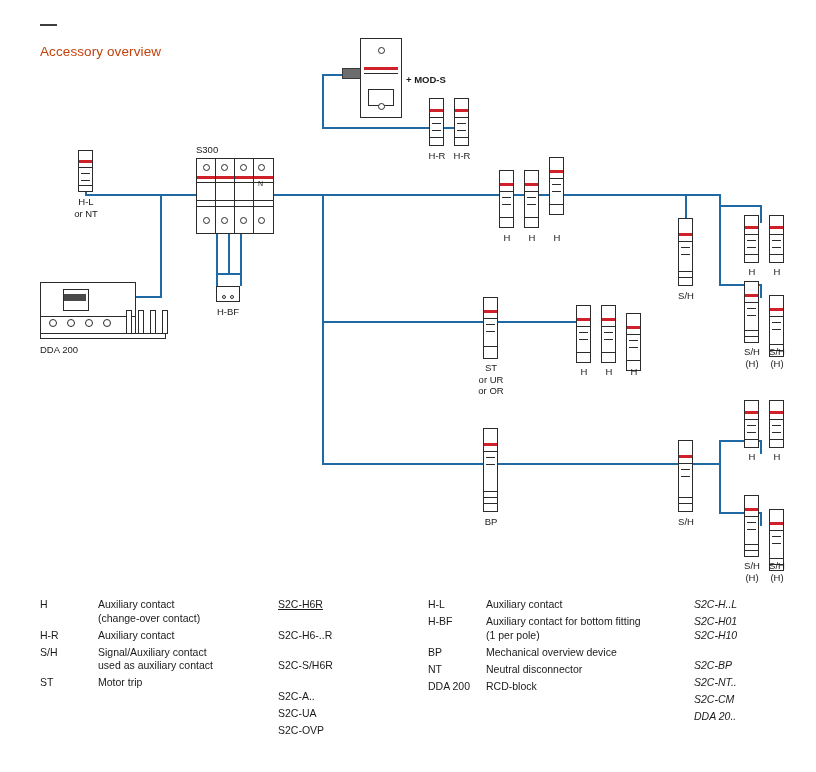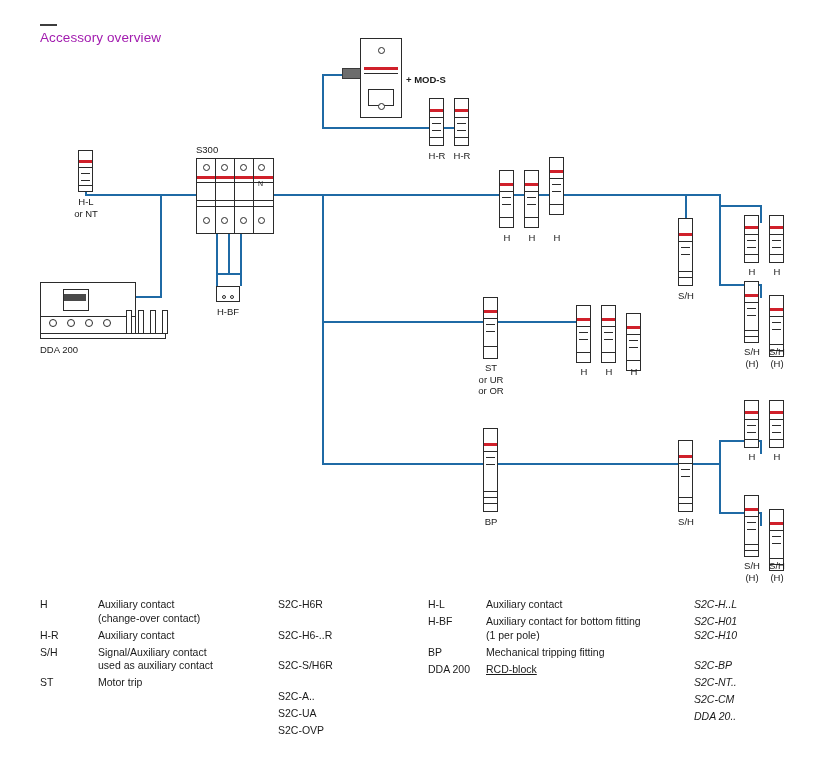--- a/index.html
+++ b/index.html
@@ -27,23 +27,23 @@
     position: absolute;
     left: 40px;
     top: 24px;
     width: 17px;
     height: 2px;
     background: #3d3d3d;
   }
   .header-title {
     position: absolute;
     left: 40px;
-    top: 30px;
+    top: 44px;
     font-size: 13.5px;
-    color: #a21caf;
+    color: #c2410c;
     letter-spacing: 0.1px;
   }
 
   
   .wire {
     position: absolute;
     background: #1f6aa5;
   }
   .wire.h { height: 1.6px; }
   .wire.v { width: 1.6px; }
@@ -614,45 +614,49 @@
         <div class="ldesc" style="white-space:pre-line;">Signal/Auxiliary contact
 used as auxiliary contact</div>
       </div>
       <div class="lrow">
         <div class="lkey">ST</div>
         <div class="ldesc" style="white-space:pre-line;">Motor trip</div>
       </div>
     </div>
 
     <div class="legend-col codes" style="left:238px; width:140px;">
-      <div class="lcode" style="margin-bottom:17px;">S2C-H6R</div>
+      <div class="lcode" style="margin-bottom:17px;text-decoration:underline;">S2C-H6R</div>
       <div class="lcode" style="margin-bottom:17px;">S2C-H6-..R</div>
       <div class="lcode" style="margin-bottom:17px;">S2C-S/H6R</div>
       <div class="lcode">S2C-A..</div>
       <div class="lcode">S2C-UA</div>
       <div class="lcode">S2C-OVP</div>
     </div>
 
     <div class="legend-col" style="left:388px; width:270px;">
       <div class="lrow">
         <div class="lkey">H-L</div>
         <div class="ldesc" style="white-space:pre-line;">Auxiliary contact</div>
       </div>
       <div class="lrow">
         <div class="lkey">H-BF</div>
         <div class="ldesc" style="white-space:pre-line;">Auxiliary contact for bottom fitting
 (1 per pole)</div>
       </div>
       <div class="lrow">
         <div class="lkey">BP</div>
-        <div class="ldesc" style="white-space:pre-line;">Mechanical tripping fitting</div>
+        <div class="ldesc" style="white-space:pre-line;">Mechanical overview device</div>
+      </div>
+      <div class="lrow">
+        <div class="lkey">NT</div>
+        <div class="ldesc" style="white-space:pre-line;">Neutral disconnector</div>
       </div>
       <div class="lrow">
         <div class="lkey">DDA 200</div>
-        <div class="ldesc" style="white-space:pre-line;text-decoration:underline;">RCD-block</div>
+        <div class="ldesc" style="white-space:pre-line;">RCD-block</div>
       </div>
     </div>
 
     <div class="legend-col codes" style="left:654px; width:110px;font-style:italic;">
       <div class="lcode">S2C-H..L</div>
       <div class="lcode" style="white-space:pre-line; margin-bottom:17px;">S2C-H01
 S2C-H10</div>
       <div class="lcode">S2C-BP</div>
       <div class="lcode">S2C-NT..</div>
       <div class="lcode">S2C-CM</div>

